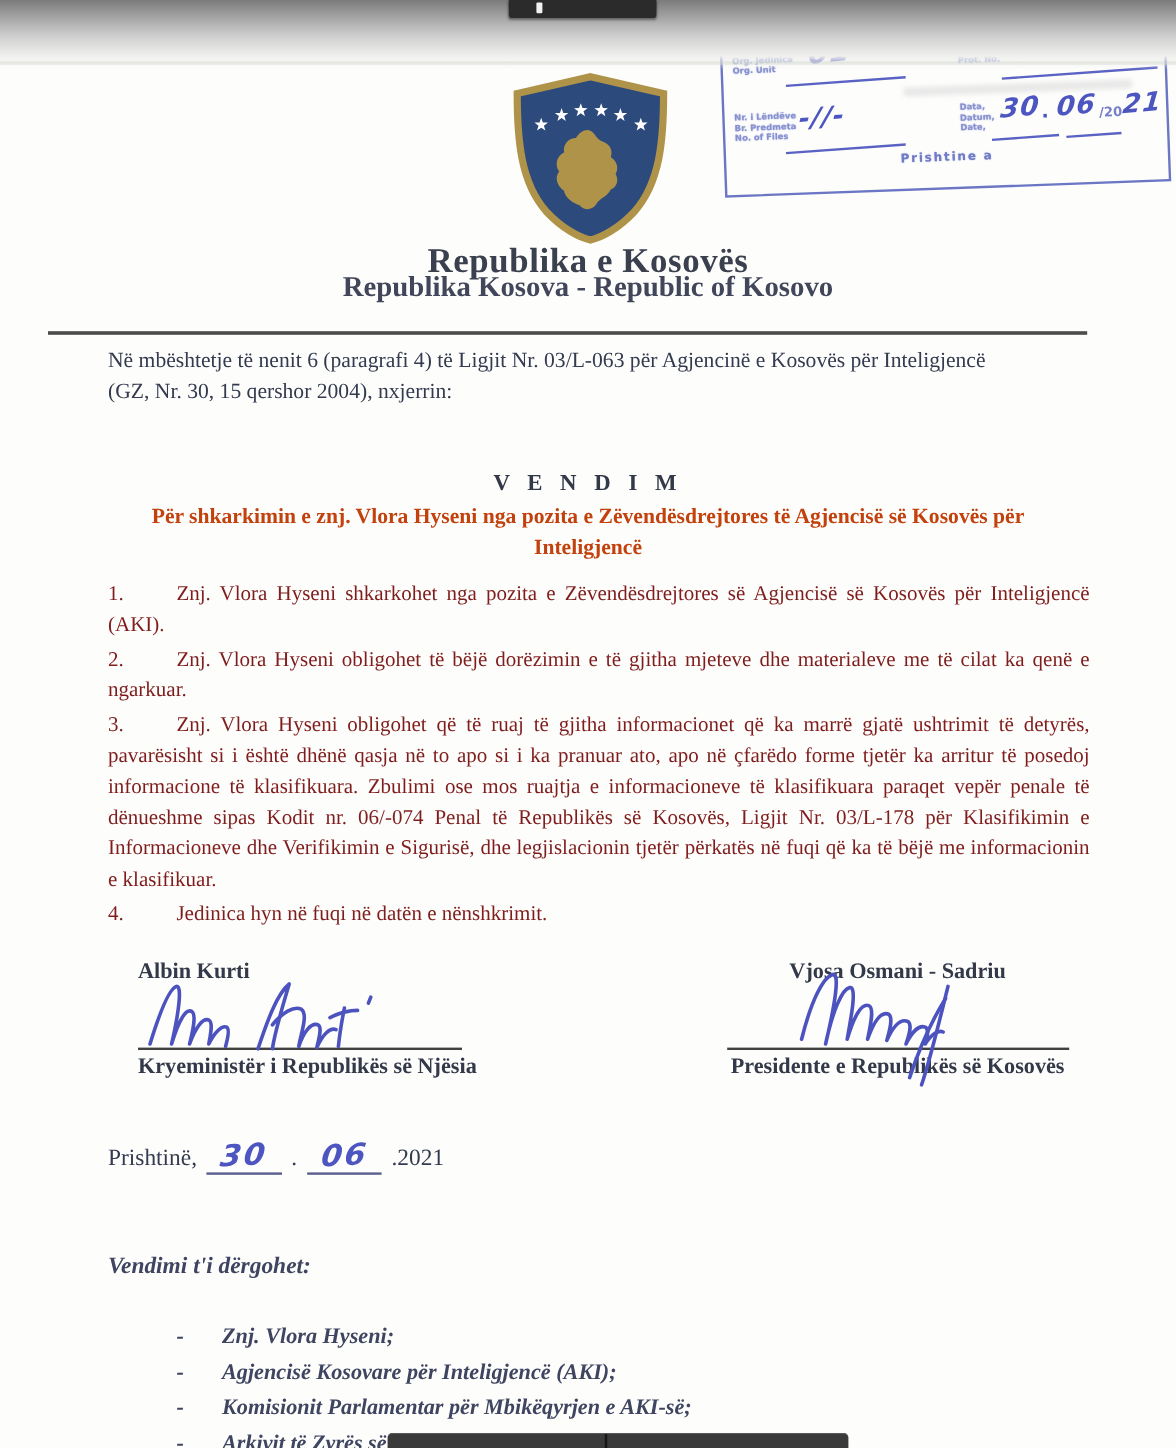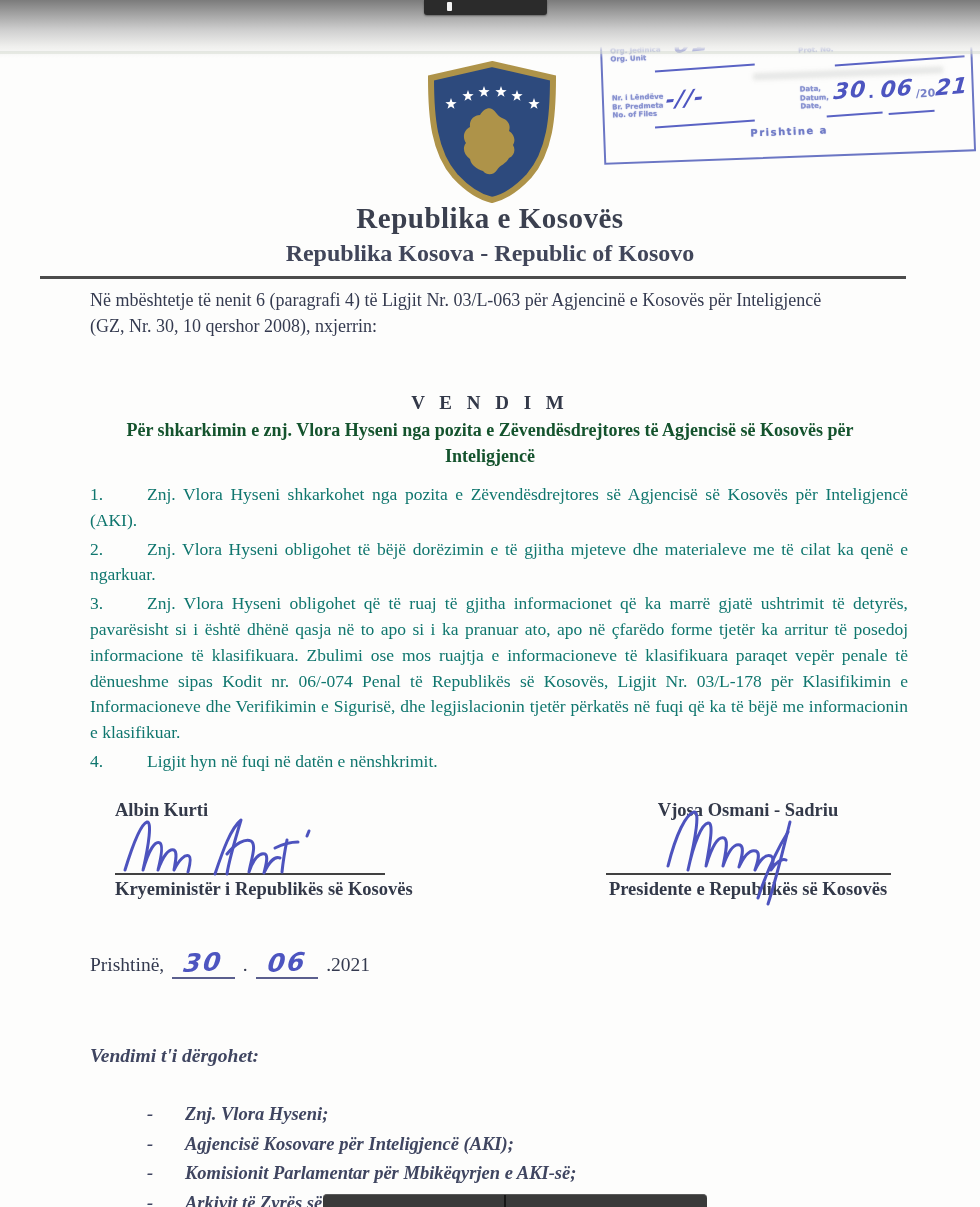--- a/index.html
+++ b/index.html
@@ -36,33 +36,33 @@
   .st-line { position:absolute; height:0; border-bottom:2px solid #5a63c4; transform:rotate(-2deg); }
   .smudge { position:absolute; left:150px; top:86px; width:190px; height:7px;
     background:rgba(150,155,150,.22); filter:blur(2px); }
   .st-city { position:absolute; left:0; top:140px; width:100%; text-align:center;
     font-size:10px; font-weight:bold; letter-spacing:1.5px; color:#717cc6; text-shadow:0 0 1px #8d96d6; }
 
   
   .coa { position:absolute; left:417px; top:57px; width:150px; height:148px; }
   .doc-title { position:absolute; left:0; top:202px; width:980px; text-align:center;
     font-size:29px; font-weight:bold; color:#3b404f; letter-spacing:.5px; }
-  .doc-subtitle { position:absolute; left:0; top:240px; width:980px; text-align:center;
+  .doc-subtitle { position:absolute; left:0; top:227px; width:980px; text-align:center;
     font-size:24px; font-weight:bold; color:#41465a; }
   .hrule { position:absolute; left:40px; top:276px; width:866px; height:3px; background:#4c4c4c; }
 
   
   .intro { position:absolute; left:90px; top:287px; width:820px;
     font-size:18px; line-height:26px; color:#343a4f; }
   .decision-title { position:absolute; left:0; top:392px; width:980px; text-align:center;
     font-size:19px; font-weight:bold; letter-spacing:5px; color:#333949; }
   .decision-subject { position:absolute; left:85px; top:417px; width:810px; text-align:center;
-    font-size:18px; line-height:26px; font-weight:bold; color:#14532d; }
+    font-size:18px; line-height:26px; font-weight:bold; color:#c2410c; }
   .items { position:absolute; left:90px; top:482px; width:818px;
-    font-size:17.5px; line-height:25.8px; color:#0f766e; text-align:justify; }
+    font-size:17.5px; line-height:25.8px; color:#7f1d1d; text-align:justify; }
   .items p { margin:0 0 3px 0; }
   .itm-num { display:inline-block; width:57px; }
 
   
   .sigs { position:absolute; left:90px; top:800px; width:818px; height:110px; }
   .sig-col-left { position:absolute; left:0; top:0; width:370px;margin-left:25px; }
   .sig-col-right { position:absolute; right:10px; top:0; width:300px; text-align:center; }
   .sig-name { font-size:18.5px; font-weight:bold; color:#333949; }
   .sig-line { height:0; border-bottom:2px solid #414141; }
   .sig-line-left { width:270px; margin-top:52px; }
@@ -172,48 +172,48 @@
       </g>
     </svg>
   </div>
 
   <div class="doc-title">Republika e Kosovës</div>
   <div class="doc-subtitle">Republika Kosova - Republic of Kosovo</div>
   <div class="hrule"></div>
 
   <div class="intro">
     <div>Në mbështetje të nenit 6 (paragrafi 4) të Ligjit Nr. 03/L-063 për Agjencinë e Kosovës për Inteligjencë</div>
-    <div>(GZ, Nr. 30, 10 qershor 2008), nxjerrin:</div>
+    <div>(GZ, Nr. 30, 15 qershor 2004), nxjerrin:</div>
   </div>
 
   <div class="decision-title">V E N D I M</div>
   <div class="decision-subject">Për shkarkimin e znj. Vlora Hyseni nga pozita e Zëvendësdrejtores të Agjencisë së Kosovës për Inteligjencë</div>
 
   <div class="items">
     <p><span class="itm-num">1.</span><span>Znj. Vlora Hyseni shkarkohet nga pozita e Zëvendësdrejtores së Agjencisë së Kosovës për Inteligjencë (AKI).</span></p>
     <p><span class="itm-num">2.</span><span>Znj. Vlora Hyseni obligohet të bëjë dorëzimin e të gjitha mjeteve dhe materialeve me të cilat ka qenë e ngarkuar.</span></p>
     <p><span class="itm-num">3.</span><span>Znj. Vlora Hyseni obligohet që të ruaj të gjitha informacionet që ka marrë gjatë ushtrimit të detyrës, pavarësisht si i është dhënë qasja në to apo si i ka pranuar ato, apo në çfarëdo forme tjetër ka arritur të posedoj informacione të klasifikuara. Zbulimi ose mos ruajtja e informacioneve të klasifikuara paraqet vepër penale të dënueshme sipas Kodit nr. 06/-074 Penal të Republikës së Kosovës, Ligjit Nr. 03/L-178 për Klasifikimin e Informacioneve dhe Verifikimin e Sigurisë, dhe legjislacionin tjetër përkatës në fuqi që ka të bëjë me informacionin e klasifikuar.</span></p>
-    <p><span class="itm-num">4.</span><span>Ligjit hyn në fuqi në datën e nënshkrimit.</span></p>
+    <p><span class="itm-num">4.</span><span>Jedinica hyn në fuqi në datën e nënshkrimit.</span></p>
   </div>
 
   <div class="sigs">
     <div class="sig-col-left">
       <div class="sig-name">Albin Kurti</div>
       <div class="autograph" style="left:2px; top:12px;">
         <svg width="280" height="70" viewBox="0 0 280 70" xmlns="http://www.w3.org/2000/svg" fill="none" stroke="#4d53be" stroke-width="3" stroke-linecap="round" stroke-linejoin="round">
           <path d="M8,58 C16,32 24,12 30,10 C35,9 32,32 26,58 C32,38 38,28 43,31 C47,34 43,50 41,58 C46,44 52,36 57,38 C61,40 58,52 57,58 C62,48 68,42 72,44 C75,46 72,56 71,60"></path>
           <path d="M98,62 C106,38 114,16 124,8 C118,28 112,48 110,62"></path>
           <path d="M110,42 C118,32 128,26 134,29 C140,33 134,48 132,60 C136,48 142,40 148,42 C152,44 148,56 147,61 C152,50 158,44 163,46"></path>
           <path d="M170,28 C168,38 166,50 165,60"></path>
           <path d="M158,36 C166,32 174,30 181,30"></path>
           <path d="M190,24 L192,19"></path>
         </svg>
       </div>
       <div class="sig-line sig-line-left"></div>
-      <div class="sig-title">Kryeministër i Republikës së Kosovës</div>
+      <div class="sig-title">Kryeministër i Republikës së Njësia</div>
     </div>
     <div class="sig-col-right">
       <div class="sig-name">Vjosa Osmani - Sadriu</div>
       <div class="autograph" style="left:40px; top:8px;">
         <svg width="230" height="100" viewBox="0 0 230 100" xmlns="http://www.w3.org/2000/svg" fill="none" stroke="#4d53be" stroke-width="3" stroke-linecap="round" stroke-linejoin="round">
           <path d="M30,58 C38,26 48,6 56,4 C62,3 58,28 50,62 C56,34 64,16 70,15 C76,14 72,36 68,58 C74,38 80,28 86,30 C91,32 87,48 85,58 C90,44 96,35 102,37 C107,39 103,52 101,59 C106,48 112,41 118,43 C123,45 119,56 117,62 C122,52 128,46 133,48 C137,50 134,58 133,62 C138,54 144,50 148,52"></path>
           <path d="M152,14 C146,38 138,72 130,96"></path>
           <path d="M120,90 C128,66 140,40 150,24"></path>
         </svg>
       </div>

